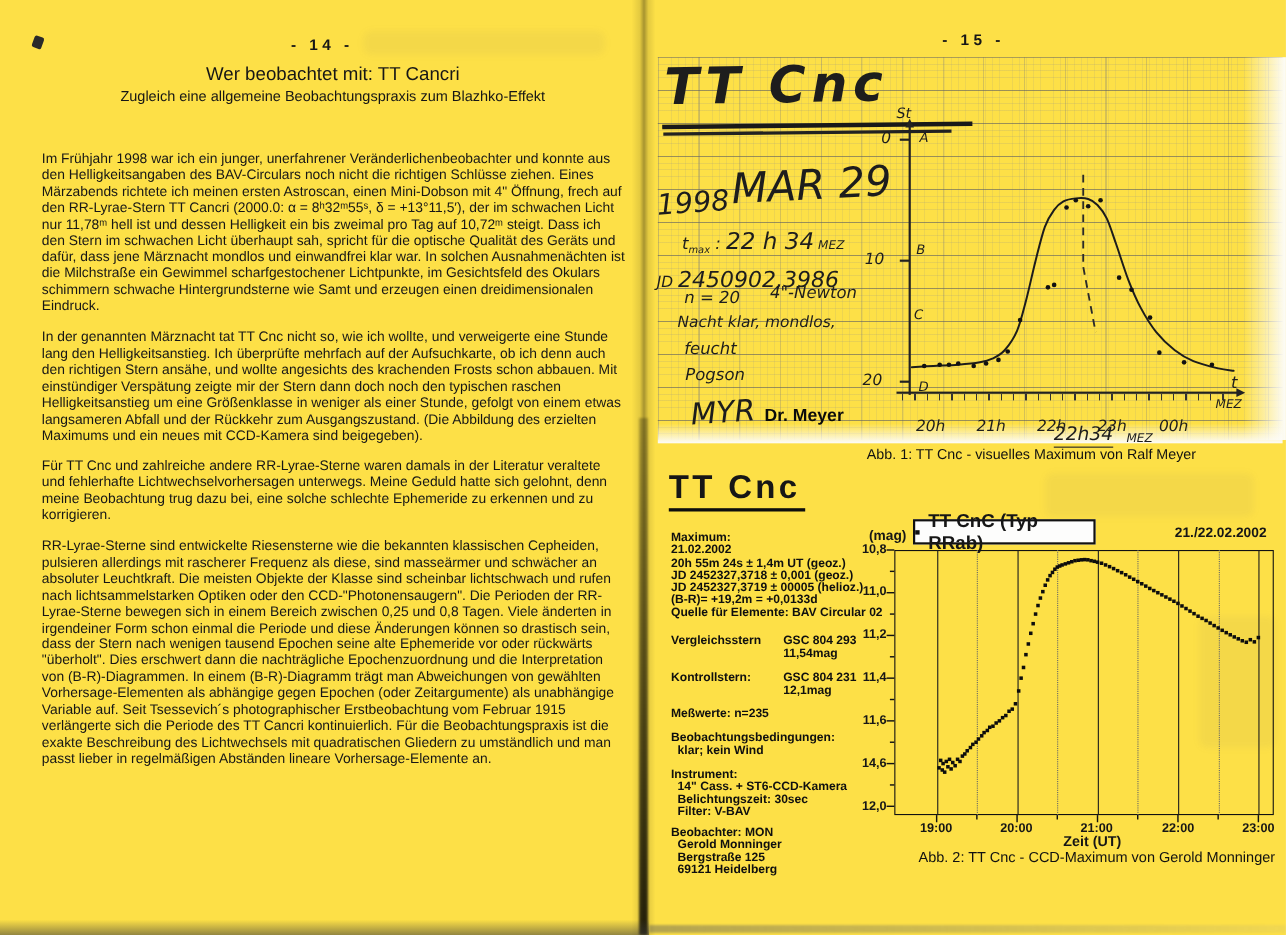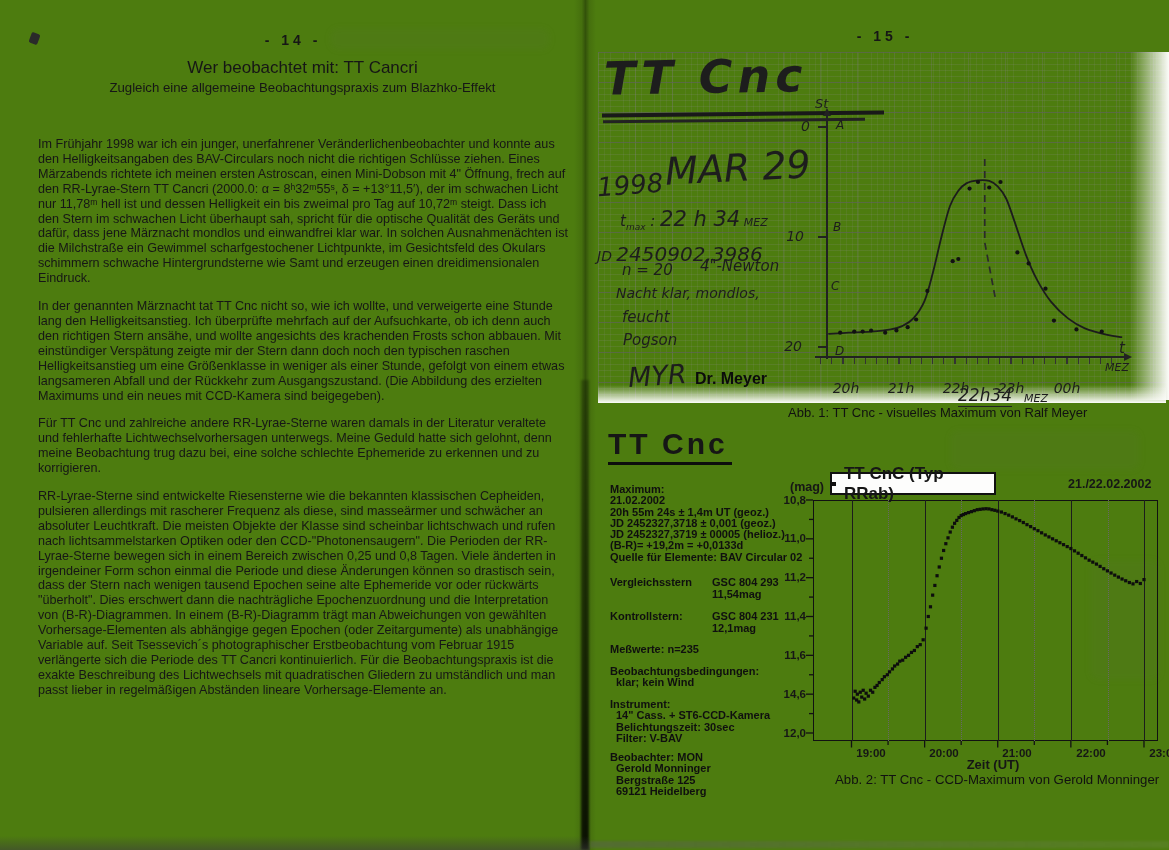--- a/index.html
+++ b/index.html
@@ -1,16 +1,16 @@
 <!DOCTYPE html>
 <html><head>
 <meta charset="utf-8">
 <style>
   html,body{margin:0;padding:0;background:#e8e8e6;}
-  .scan{position:relative;width:1169px;height:850px;background:#4d7c0f;overflow:hidden;
+  .scan{position:relative;width:1169px;height:850px;background:#fde047;overflow:hidden;
         font-family:"Liberation Sans","DejaVu Sans",sans-serif;color:#161616;}
   .scan *{box-sizing:border-box;}
   .abs{position:absolute;}
 
   
   .binding{left:574px;top:0;width:22px;height:850px;
     background:linear-gradient(to right,rgba(0,0,0,0) 0%,rgba(0,0,0,.10) 35%,rgba(0,0,0,.34) 52%,rgba(0,0,0,.10) 70%,rgba(0,0,0,0) 100%);}
   .binding-dark{left:581px;top:380px;width:8px;height:470px;filter:blur(1px);
     background:linear-gradient(to bottom,rgba(0,0,0,.25),rgba(0,0,0,.8));}
   .band-left{left:0;bottom:0;width:590px;height:14px;
@@ -78,21 +78,21 @@
   
   .s2-heading{left:608px;top:427px;font-size:30px;font-weight:800;letter-spacing:3px;border-bottom:3px solid #0d0d0d;padding:0 4px 1px 0;}
   .info{font-size:11px;font-weight:bold;line-height:11.3px;color:#0f0f0f;}
   .ind{padding-left:6px;}
 
   
   .f2-frame{left:813px;top:500px;width:345px;height:241px;border:1.6px solid #111;}
   .f2-vline{top:500px;width:1.3px;height:241px;background:#1c1c1c;}
   .f2-vdot{top:500px;width:0;height:241px;border-left:1.3px dotted #666;}
   .f2-ylab{width:30px;text-align:right;font-size:11.5px;font-weight:bold;}
-  .f2-xlab{width:44px;text-align:center;font-size:11.5px;font-weight:bold;top:747px;margin-left:20px;}
+  .f2-xlab{width:44px;text-align:center;font-size:11.5px;font-weight:bold;top:747px;}
   .f2-mag{left:790px;top:480px;font-size:12.5px;font-weight:bold;}
   .f2-date{left:1068px;top:477px;font-size:12.5px;font-weight:bold;}
   .legend{left:830px;top:472px;width:166px;height:23px;border:2px solid #111;background:#fdfdfc;
     display:flex;align-items:center;justify-content:center;gap:8px;}
   .legend .marker{width:4px;height:4px;background:#111;}
   .legend .lab{font-size:17px;font-weight:bold;}
   .f2-zeit{left:948px;top:757px;width:90px;text-align:center;font-size:13px;font-weight:bold;}
   .cap2{left:835px;top:772px;font-size:13.2px;}
 
   svg.overlay{position:absolute;pointer-events:none;}

